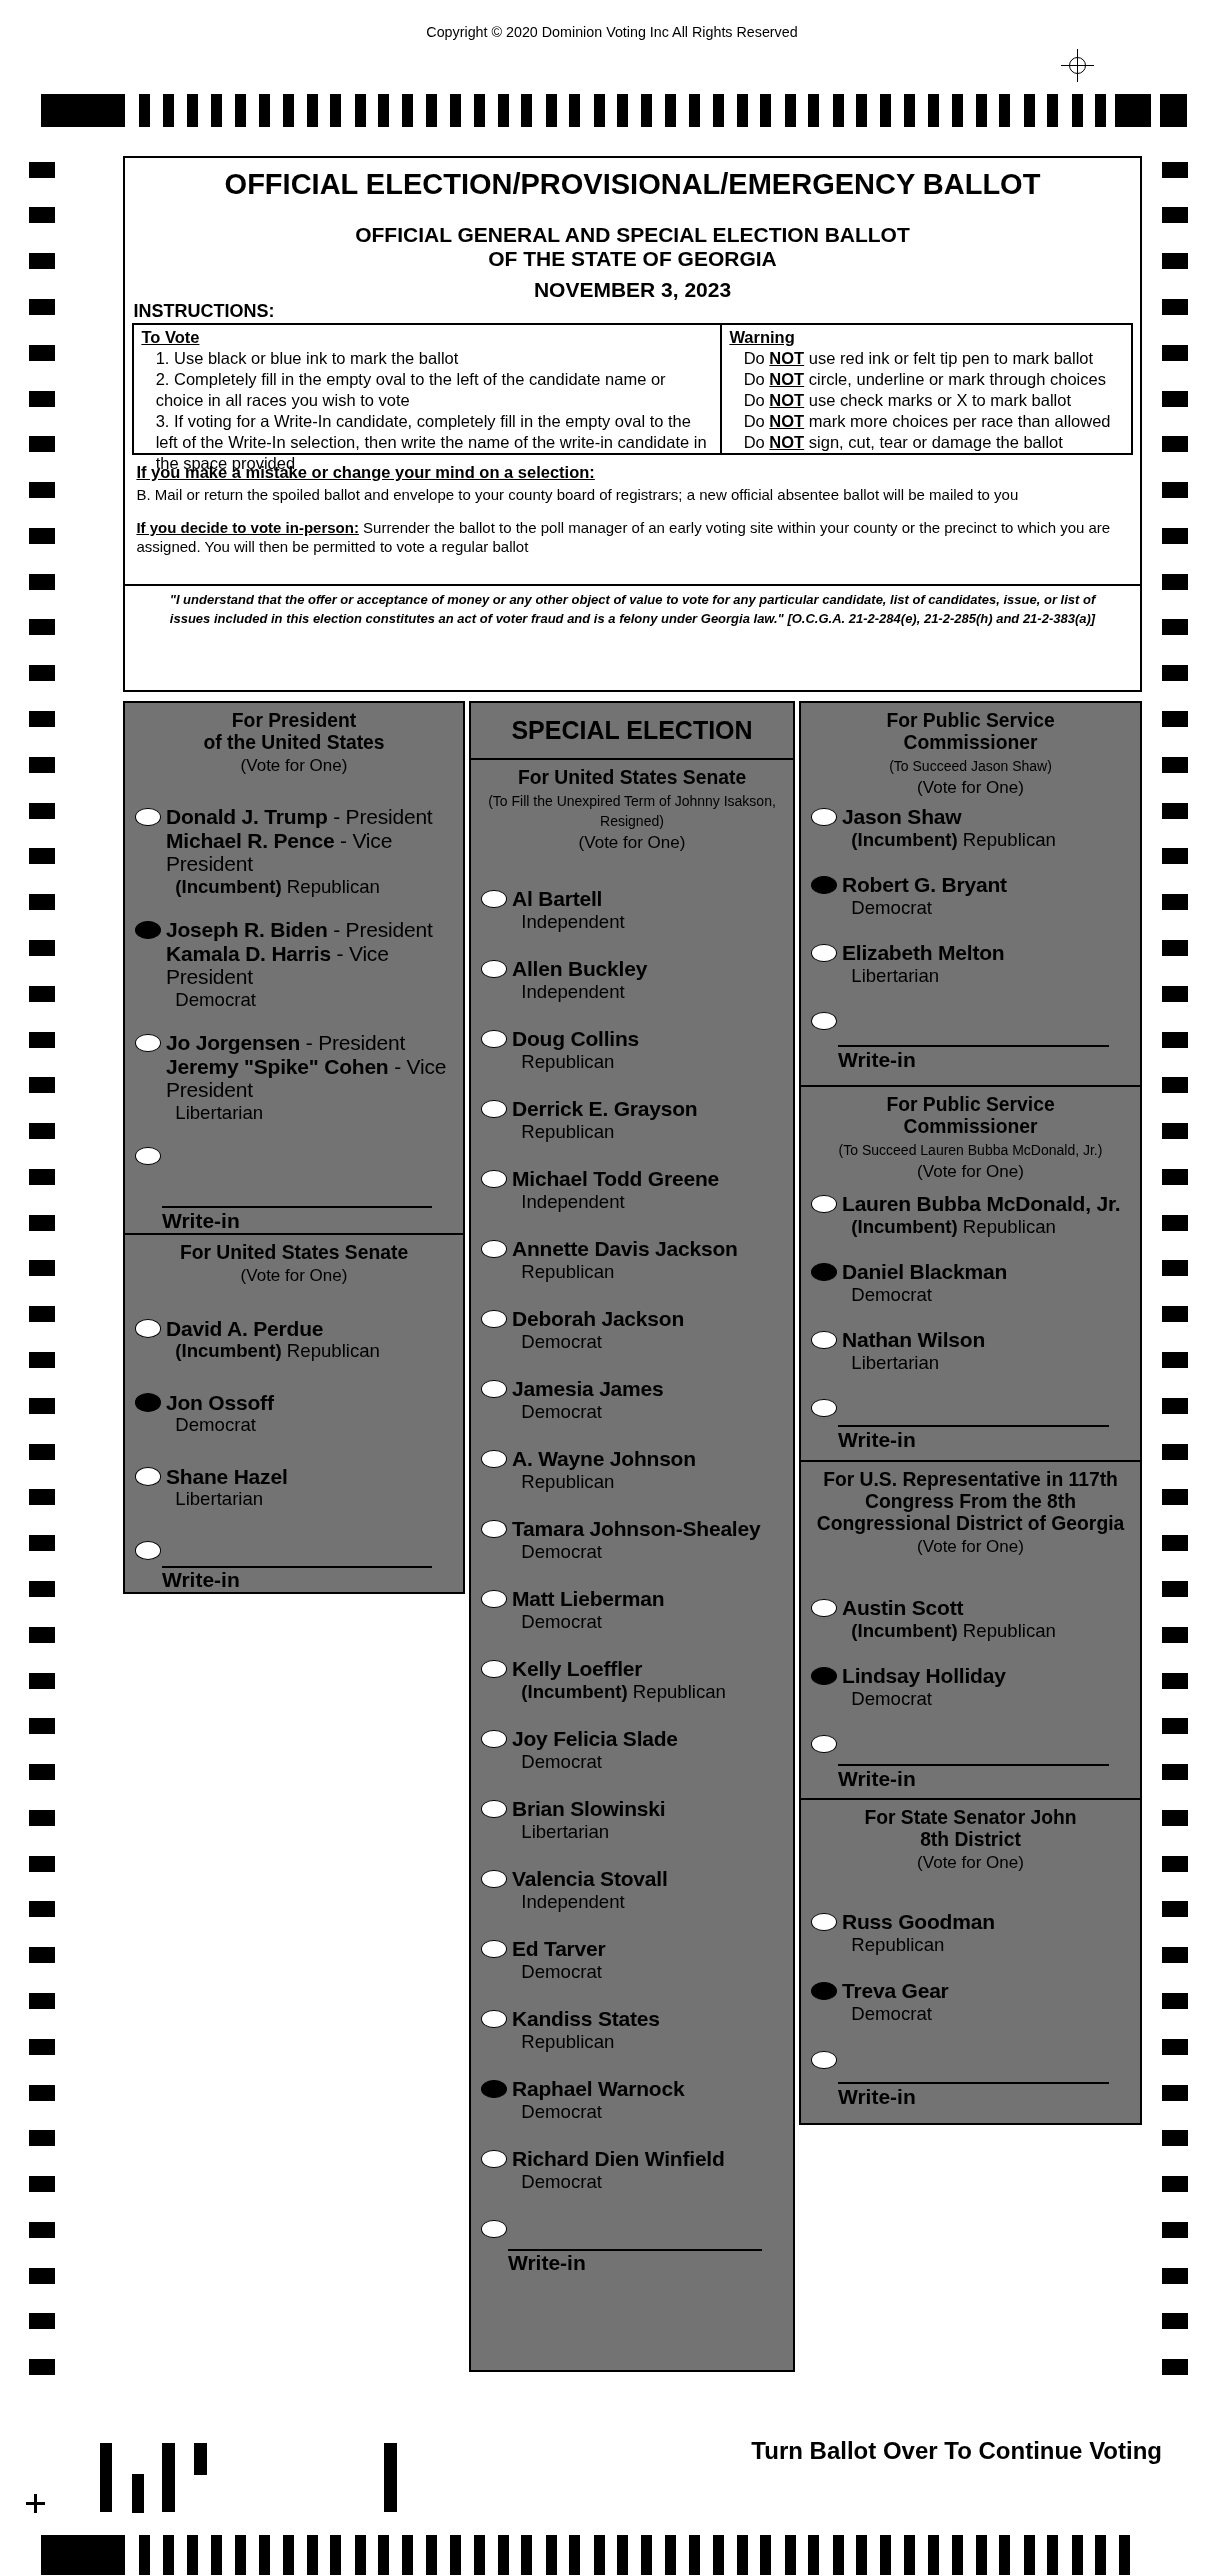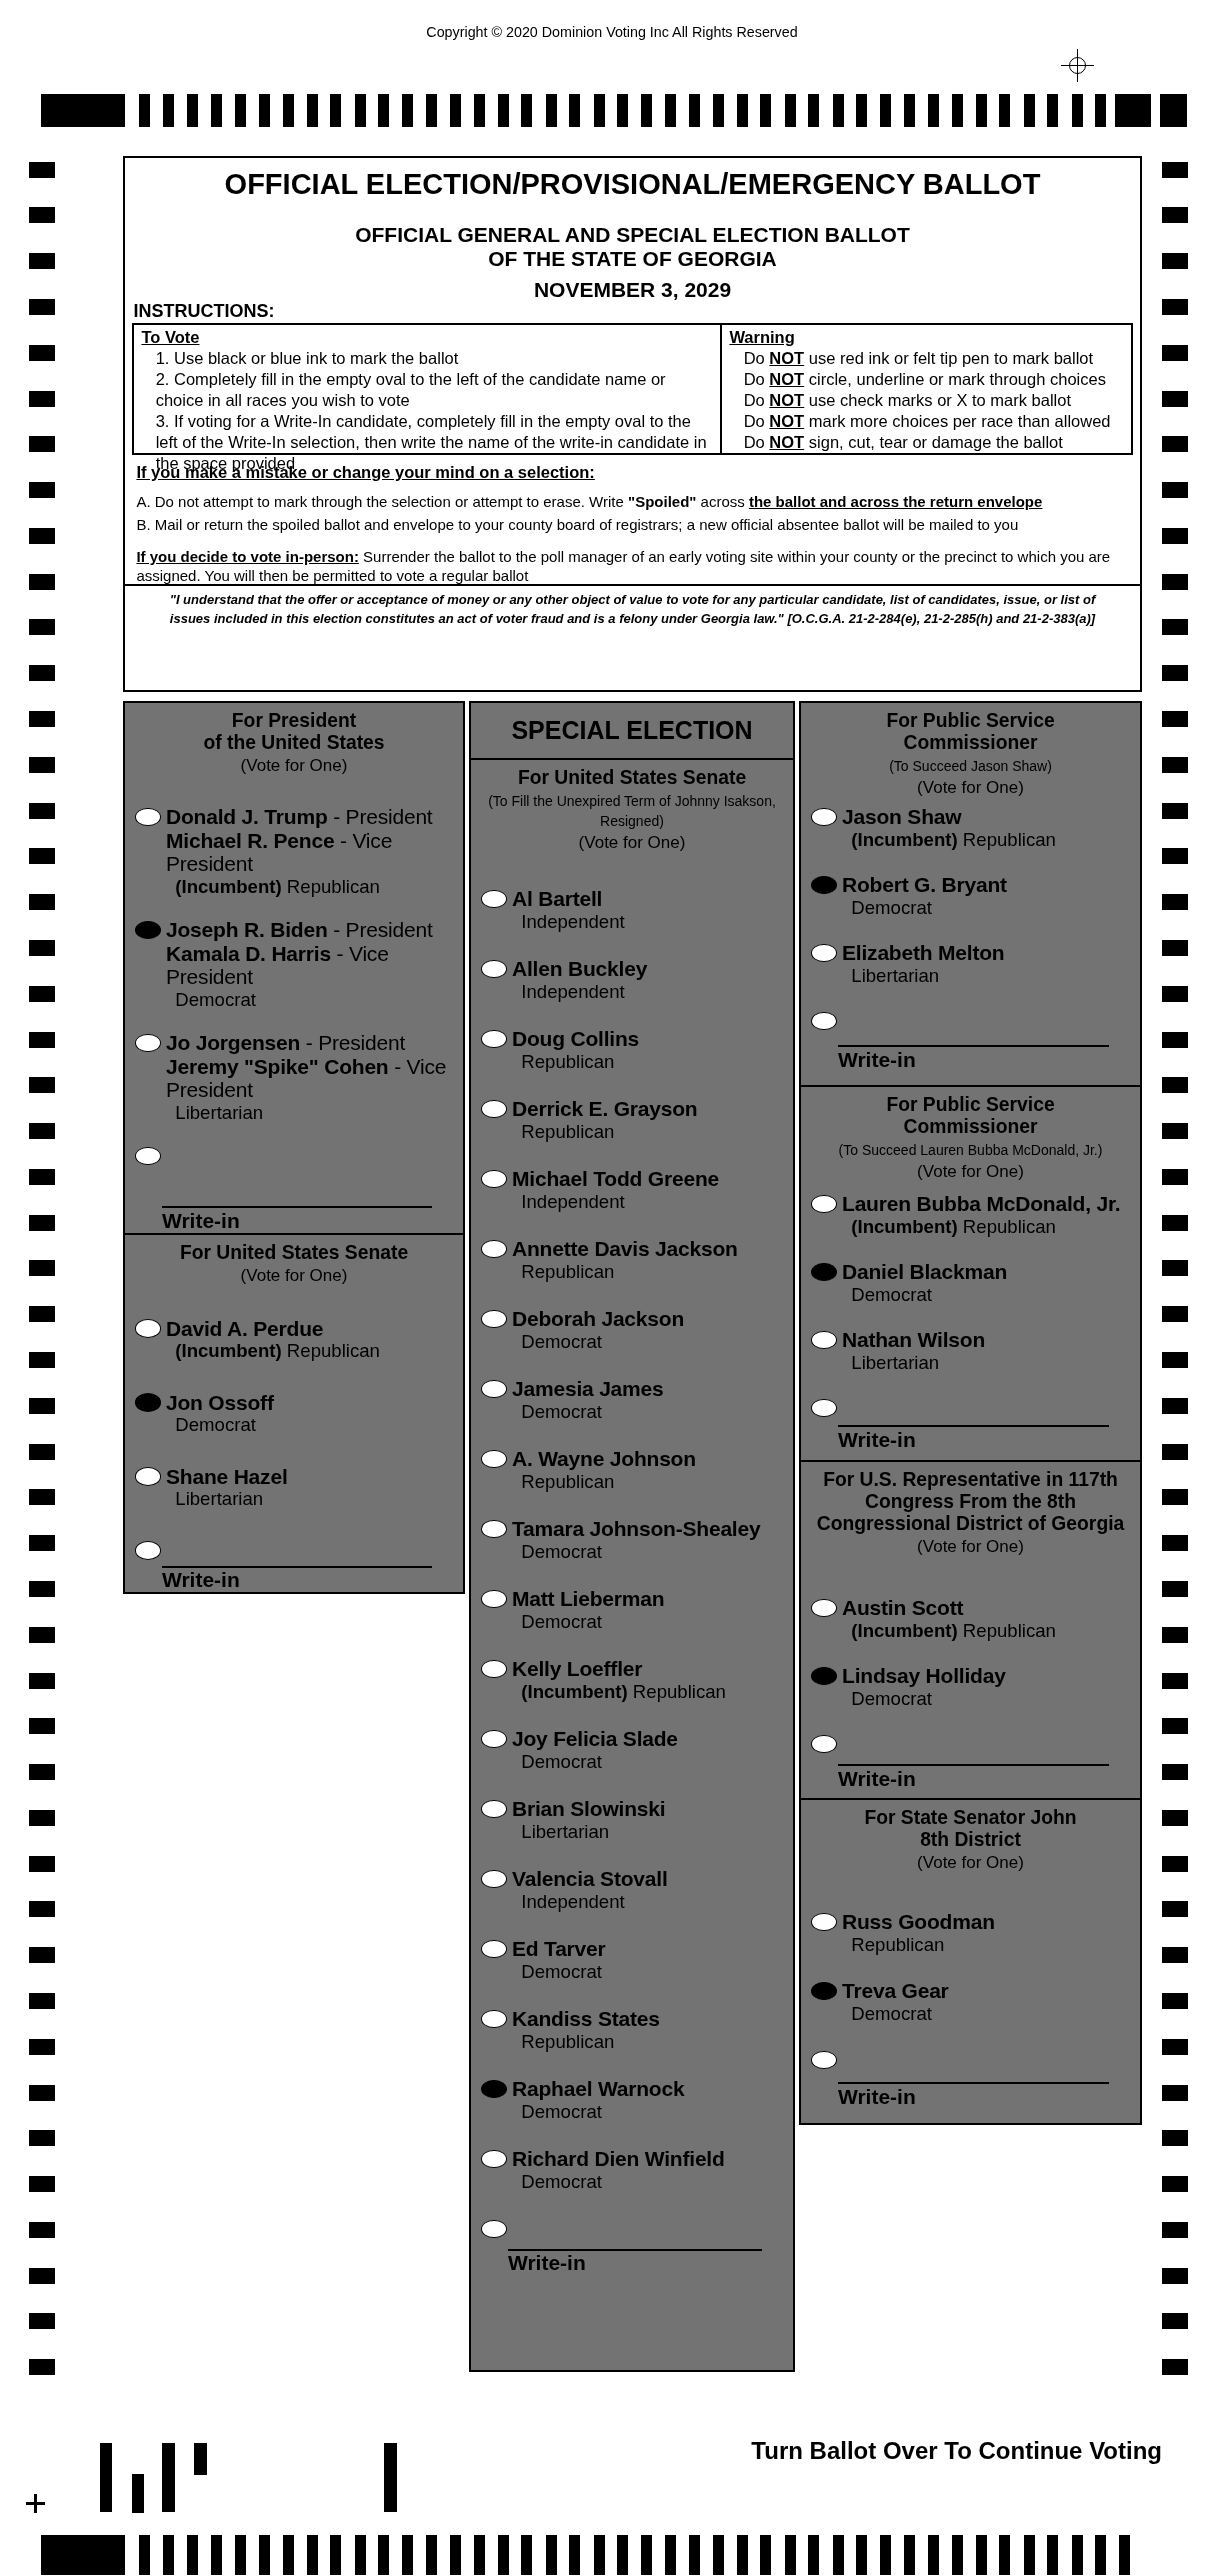--- a/index.html
+++ b/index.html
@@ -271,21 +271,21 @@
       <div class="mark" style="left: 162px; top: 2443px; width: 13px; height: 69px;"></div>
       <div class="mark" style="left: 194px; top: 2443px; width: 13px; height: 31.5px;"></div>
       <div class="mark" style="left: 384px; top: 2443px; width: 13px; height: 69px;"></div>
     </div>
 
   <div id="headerbox">
     <div class="sec-titles">
       <div class="btype">OFFICIAL ELECTION/PROVISIONAL/EMERGENCY BALLOT</div>
       <div class="t1">OFFICIAL GENERAL AND SPECIAL ELECTION BALLOT</div>
       <div class="t2">OF THE STATE OF GEORGIA</div>
-      <div class="bdate">NOVEMBER 3, 2029</div>
+      <div class="bdate">NOVEMBER 3, 2023</div>
     </div>
     <div class="ins-label">INSTRUCTIONS:</div>
     <div class="ins-box">
       <div class="ins-cell cell-tovote">
         <div class="ins-title">To Vote</div>
         <div id="tovote-items">
             <div class="ins-item">1. Use black or blue ink to mark the ballot</div>
             <div class="ins-item">2. Completely fill in the empty oval to the left of the candidate name or choice in all races you wish to vote</div>
             <div class="ins-item">3. If voting for a Write-In candidate, completely fill in the empty oval to the left of the Write-In selection, then write the name of the write-in candidate in the space provided</div>
           </div>
@@ -296,21 +296,20 @@
             <div class="ins-item">Do <span class="not">NOT</span> use red ink or felt tip pen to mark ballot</div>
             <div class="ins-item">Do <span class="not">NOT</span> circle, underline or mark through choices</div>
             <div class="ins-item">Do <span class="not">NOT</span> use check marks or X to mark ballot</div>
             <div class="ins-item">Do <span class="not">NOT</span> mark more choices per race than allowed</div>
             <div class="ins-item">Do <span class="not">NOT</span> sign, cut, tear or damage the ballot</div>
           </div>
       </div>
     </div>
     <div class="mistake">
       <div class="m-head">If you make a mistake or change your mind on a selection:</div>
-      <div class="m-item first"><span>A. Do not attempt to mark through the selection or attempt to erase.  Write </span><span class="bb">"Spoiled"</span><span> across </span><span class="bu">the ballot and across the return envelope</span></div>
       <div class="m-item">B. Mail or return the spoiled ballot and envelope to your county board of registrars; a new official absentee ballot will be mailed to you</div>
       <div class="m-inperson"><span class="bu">If you decide to vote in-person:</span><span>  Surrender the ballot to the poll manager of an early voting site within your county or the precinct to which you are assigned.  You will then be permitted to vote a regular ballot</span></div>
     </div>
     <div class="oath">"I understand that the offer or acceptance of money or any other object of value to vote for any particular candidate, list of candidates, issue, or list of issues included in this election constitutes an act of voter fraud and is a felony under Georgia law." [O.C.G.A. 21-2-284(e), 21-2-285(h) and 21-2-383(a)]</div>
   </div>
 
   <div id="col-left" class="col">
       <div class="contest-header" style="height: 102px;">
         <div class="c-title">For President</div>
         <div class="c-title">of the United States</div>

